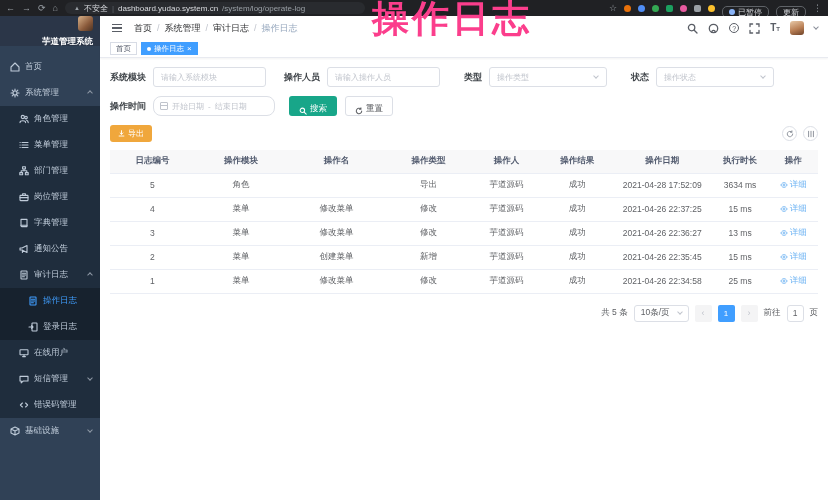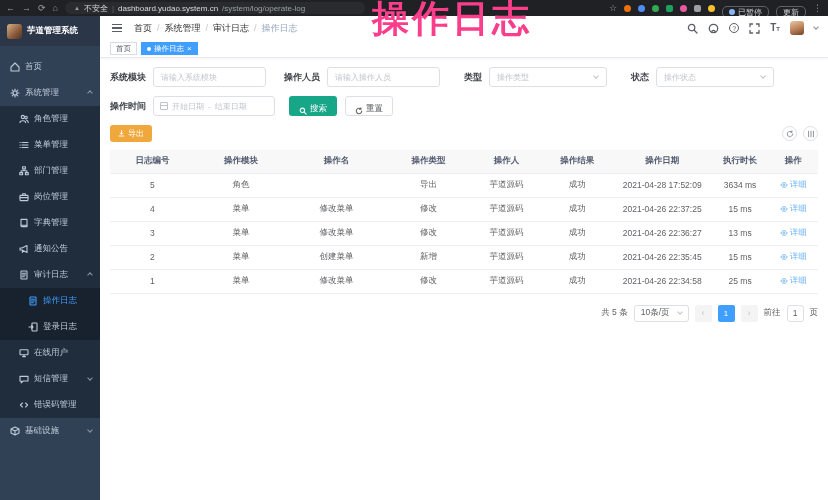--- a/index.html
+++ b/index.html
@@ -19,21 +19,21 @@
   .star { color:#9aa0a6; font-size:9px; }
   .pill { display:flex; align-items:center; gap:3px; border:1px solid #5f6368; border-radius:5px; height:12px; padding:0 6px; color:#dadce0; white-space:nowrap;margin-top:8px; }
   .pill .mini-av { width:6px; height:6px; border-radius:50%; background:#8ab4f8; }
   .bdots { color:#9aa0a6; font-size:9px; }
 
   
   .app { display:flex; height:484px; }
 
   
   .sidebar { width:100px; flex-shrink:0; background:#304156; display:flex; flex-direction:column; }
-  .logo { height:30px; background:#2b3648; display:flex; align-items:center; gap:5px; padding:0 7px; }
+  .logo { height:30px; background:#2b3648; display:flex; align-items:flex-end; gap:5px; padding:0 7px;flex-direction:column; }
   .logo-img { width:15px; height:15px; border-radius:3px; background:linear-gradient(135deg,#d8b28a 0%,#8a5a3b 60%,#4c3323); flex-shrink:0; }
   .logo-title { color:#fff; font-size:8.5px; font-weight:bold; white-space:nowrap; }
   .menu { flex:1; padding-top:8px; display:flex; flex-direction:column; overflow:hidden; }
   .mi { height:26px; flex-shrink:0; display:flex; align-items:center; gap:5px; padding-left:10px; padding-right:8px; font-size:8.5px; color:#bfcbd9; cursor:pointer; white-space:nowrap; }
   .mi svg { width:10px; height:10px; flex-shrink:0; stroke:#bfcbd9; stroke-width:1.1; fill:none; stroke-linecap:round; stroke-linejoin:round; }
   .mi.lvl1 { background:#1f2d3d; padding-left:19px; }
   .mi.lvl2 { background:#17222e; padding-left:28px; }
   .mi.active { color:#409eff; }
   .mi.active svg { stroke:#409eff; }
   .chev { width:4px; height:4px; border-right:1px solid #8e98a5; border-bottom:1px solid #8e98a5; margin-left:auto; flex-shrink:0; }
@@ -67,21 +67,21 @@
   
   .content { flex:1; padding:9px 10px 0 10px; }
   .frow { display:flex; align-items:center; margin-bottom:9px; font-size:9px; }
   .flabel { color:#3f4449; font-weight:bold; margin-right:7px; white-space:nowrap; }
   .fgroup { display:flex; align-items:center; }
   .finput { width:113px; height:20px; border:1px solid #dcdfe6; border-radius:3px; padding:0 7px; font-size:8px; color:#606266; outline:none; background:#fff; }
   .finput::placeholder { color:#c0c4cc; }
   .fselect { position:relative; width:118px; height:20px; border:1px solid #dcdfe6; border-radius:3px; display:flex; align-items:center; padding:0 7px; background:#fff; cursor:pointer; }
   .fselect .ph { color:#c0c4cc; font-size:8px; }
   .fselect .chev { border-color:#c0c4cc; position:absolute; right:8px; top:8px; }
-  .drange { width:122px; height:20px; border:1px solid #dcdfe6; border-radius:3px; display:flex; align-items:center; gap:4px; padding:0 6px; background:#fff; font-size:8px; color:#c0c4cc; cursor:pointer; }
+  .drange { width:122px; height:20px; border:1px solid #dcdfe6; border-radius:8px; display:flex; align-items:center; gap:4px; padding:0 6px; background:#fff; font-size:8px; color:#c0c4cc; cursor:pointer; }
   .cal { width:8px; height:8px; border:1px solid #c0c4cc; border-radius:1px; position:relative; flex-shrink:0; }
   .cal::before { content:""; position:absolute; left:0; right:0; top:2px; border-top:1px solid #c0c4cc; }
   .btn { height:20px; display:inline-flex; align-items:flex-end; gap:3px; padding:0 9px; border-radius:3px; font-size:8.5px; border:1px solid transparent; cursor:pointer; }
   .btn svg { width:8px; height:8px; fill:none; stroke-width:1.3; stroke-linecap:round; }
   .btn-search { background:#18a689; color:#fff; margin-left:14px; }
   .btn-search svg { stroke:#fff; }
   .btn-reset { background:#fff; border-color:#dcdfe6; color:#606266; margin-left:8px; }
   .btn-reset svg { stroke:#606266; }
 
   .toolbar { display:flex; align-items:center; margin-bottom:8px; }

